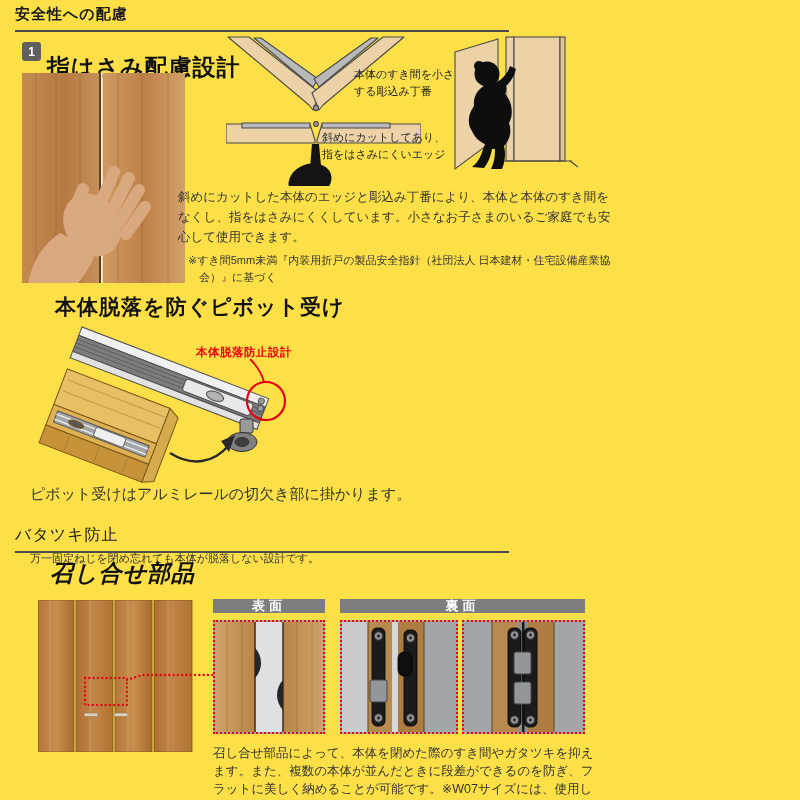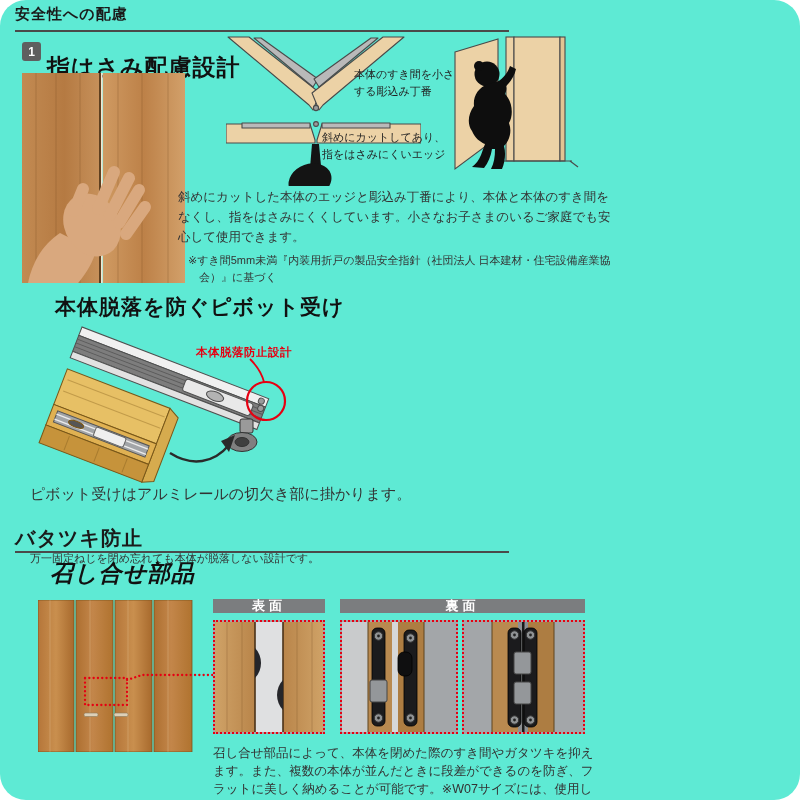--- a/index.html
+++ b/index.html
@@ -1,17 +1,17 @@
 <!DOCTYPE html>
 <html><head>
 <meta charset="utf-8">
 <style>
   html,body{margin:0;padding:0;background:#fff;}
-  #page{position:relative;width:800px;height:800px;background:#5eead4;overflow:hidden;
-        font-family:"Liberation Sans","DejaVu Sans",sans-serif;color:#333;border-radius:26px;}
+  #page{position:relative;width:800px;height:800px;background:#fde047;overflow:hidden;
+        font-family:"Liberation Sans","DejaVu Sans",sans-serif;color:#333;}
   .abs{position:absolute;}
   
   #hdr-title{left:15px;top:5px;font-size:15px;font-weight:bold;color:#1a1a1a;letter-spacing:1px;}
   .rule{height:2px;background:#4a4a4a;}
   #rule1{left:15px;top:30px;width:494px;}
   
   #s1-badge{left:22px;top:42px;width:19px;height:19px;background:#5f5f5f;border-radius:3px;
             color:#fff;font-size:12px;font-weight:bold;display:flex;align-items:center;justify-content:center;}
   #s1-title{left:47px;top:36px;font-size:23px;font-weight:bold;color:#111;letter-spacing:1px;margin-top:16px;}
   #hand-photo{left:22px;top:73px;}
@@ -22,21 +22,21 @@
   #s1-body{left:178px;top:188px;width:440px;font-size:12.5px;line-height:1.58;color:#333;}
   #s1-note{left:188px;top:252px;width:442px;font-size:11px;line-height:1.5;color:#333;
            text-indent:-1em;padding-left:1em;}
   
   #pv-title{left:55px;top:293px;font-size:21px;font-weight:bold;color:#111;letter-spacing:1px;}
   #pivot-svg{left:20px;top:325px;}
   #pv-callout{left:196px;top:345px;font-size:11.5px;font-weight:bold;color:#e60012;letter-spacing:0.5px;text-align:center;}
   #pv-line1{left:30px;top:485px;font-size:15px;color:#333;}
   #pv-line2{left:30px;top:503px;font-size:11px;color:#333;margin-top:48px;}
   
-  #fl-header{left:15px;top:525px;font-size:20px;font-weight:bold;color:#1a1a1a;letter-spacing:1px;}
+  #fl-header{left:15px;top:525px;font-size:16px;font-weight:normal;color:#1a1a1a;letter-spacing:1px;}
   #rule2{left:15px;top:551px;width:494px;}
   #fl-title{left:50px;top:558px;font-size:23px;font-weight:bold;color:#111;letter-spacing:1px;font-style:italic;}
   #door-svg{left:38px;top:600px;}
   .label-bar{height:14px;background:#7b7d7f;color:#fff;font-size:13px;font-weight:bold;
              display:flex;align-items:center;justify-content:center;letter-spacing:4px;}
   #bar-front{left:213px;top:599px;width:112px;}
   #bar-back{left:340px;top:599px;width:245px;}
   .dotted-photo{border:2px dotted #e60012;box-sizing:border-box;background:#a3a6a9;}
   #photo-front{left:213px;top:620px;width:112px;height:114px;}
   #photo-back1{left:340px;top:620px;width:118px;height:114px;}

